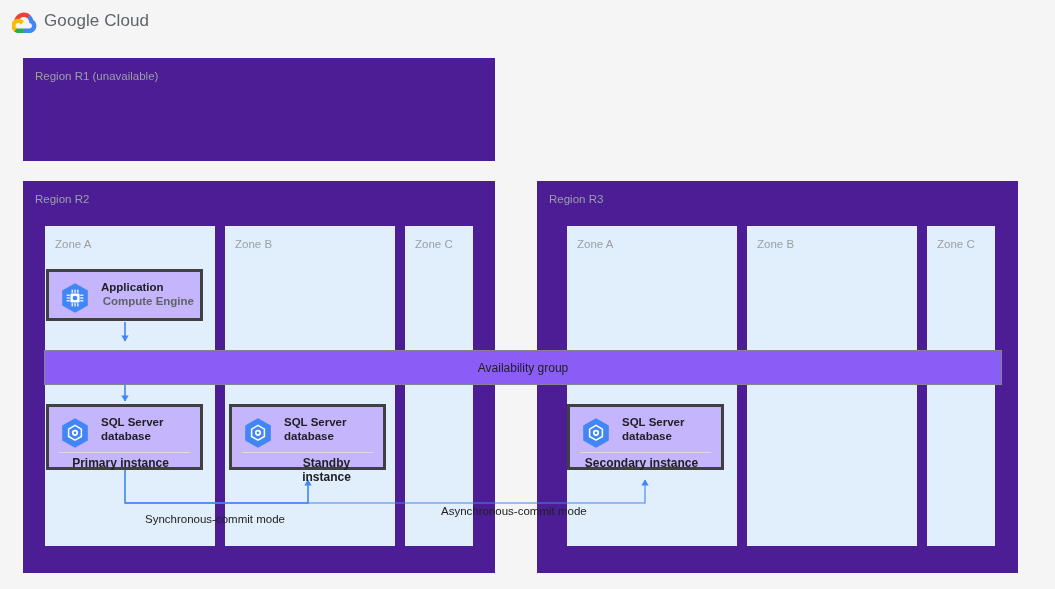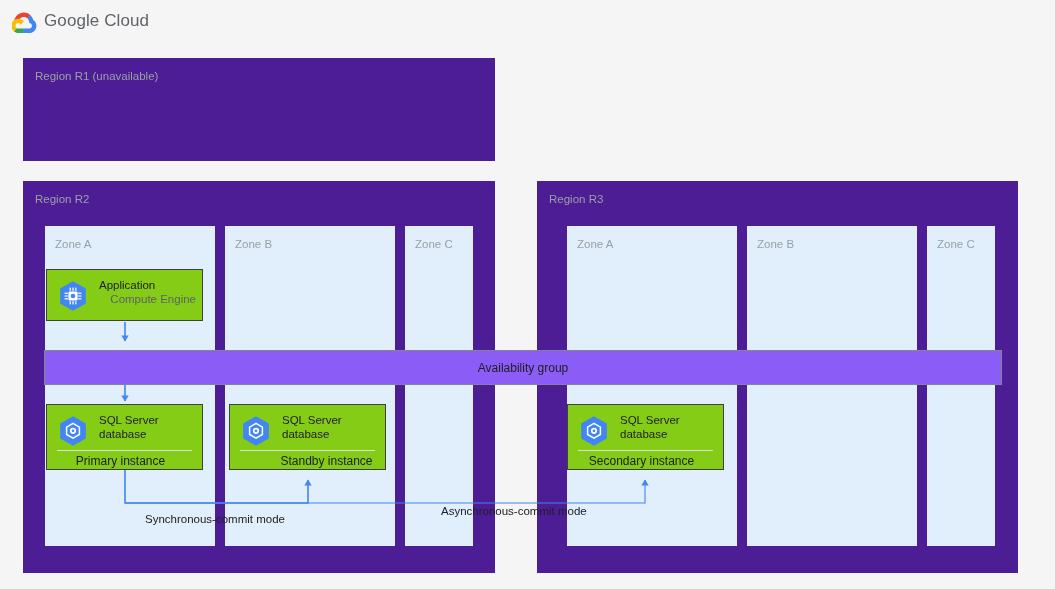--- a/index.html
+++ b/index.html
@@ -55,23 +55,24 @@
     position: absolute;
     left: 10px; top: 12px;
     font-size: 11.5px;
     color: #9aa0a6;
     white-space: nowrap;
   }
 
   
   .card {
     position: absolute;
-    background: #84cc16;
-    border: 1px solid #404040;
+    background: #c4b5fd;
+    border: 3px solid #404040;
     box-sizing: border-box;
+    font-weight: bold;
   }
   .card-main {
     position: relative;
     height: 52px;
   }
   .card-icon {
     position: absolute;
     left: 9px; top: 9px;
     width: 34px; height: 34px;
   }

